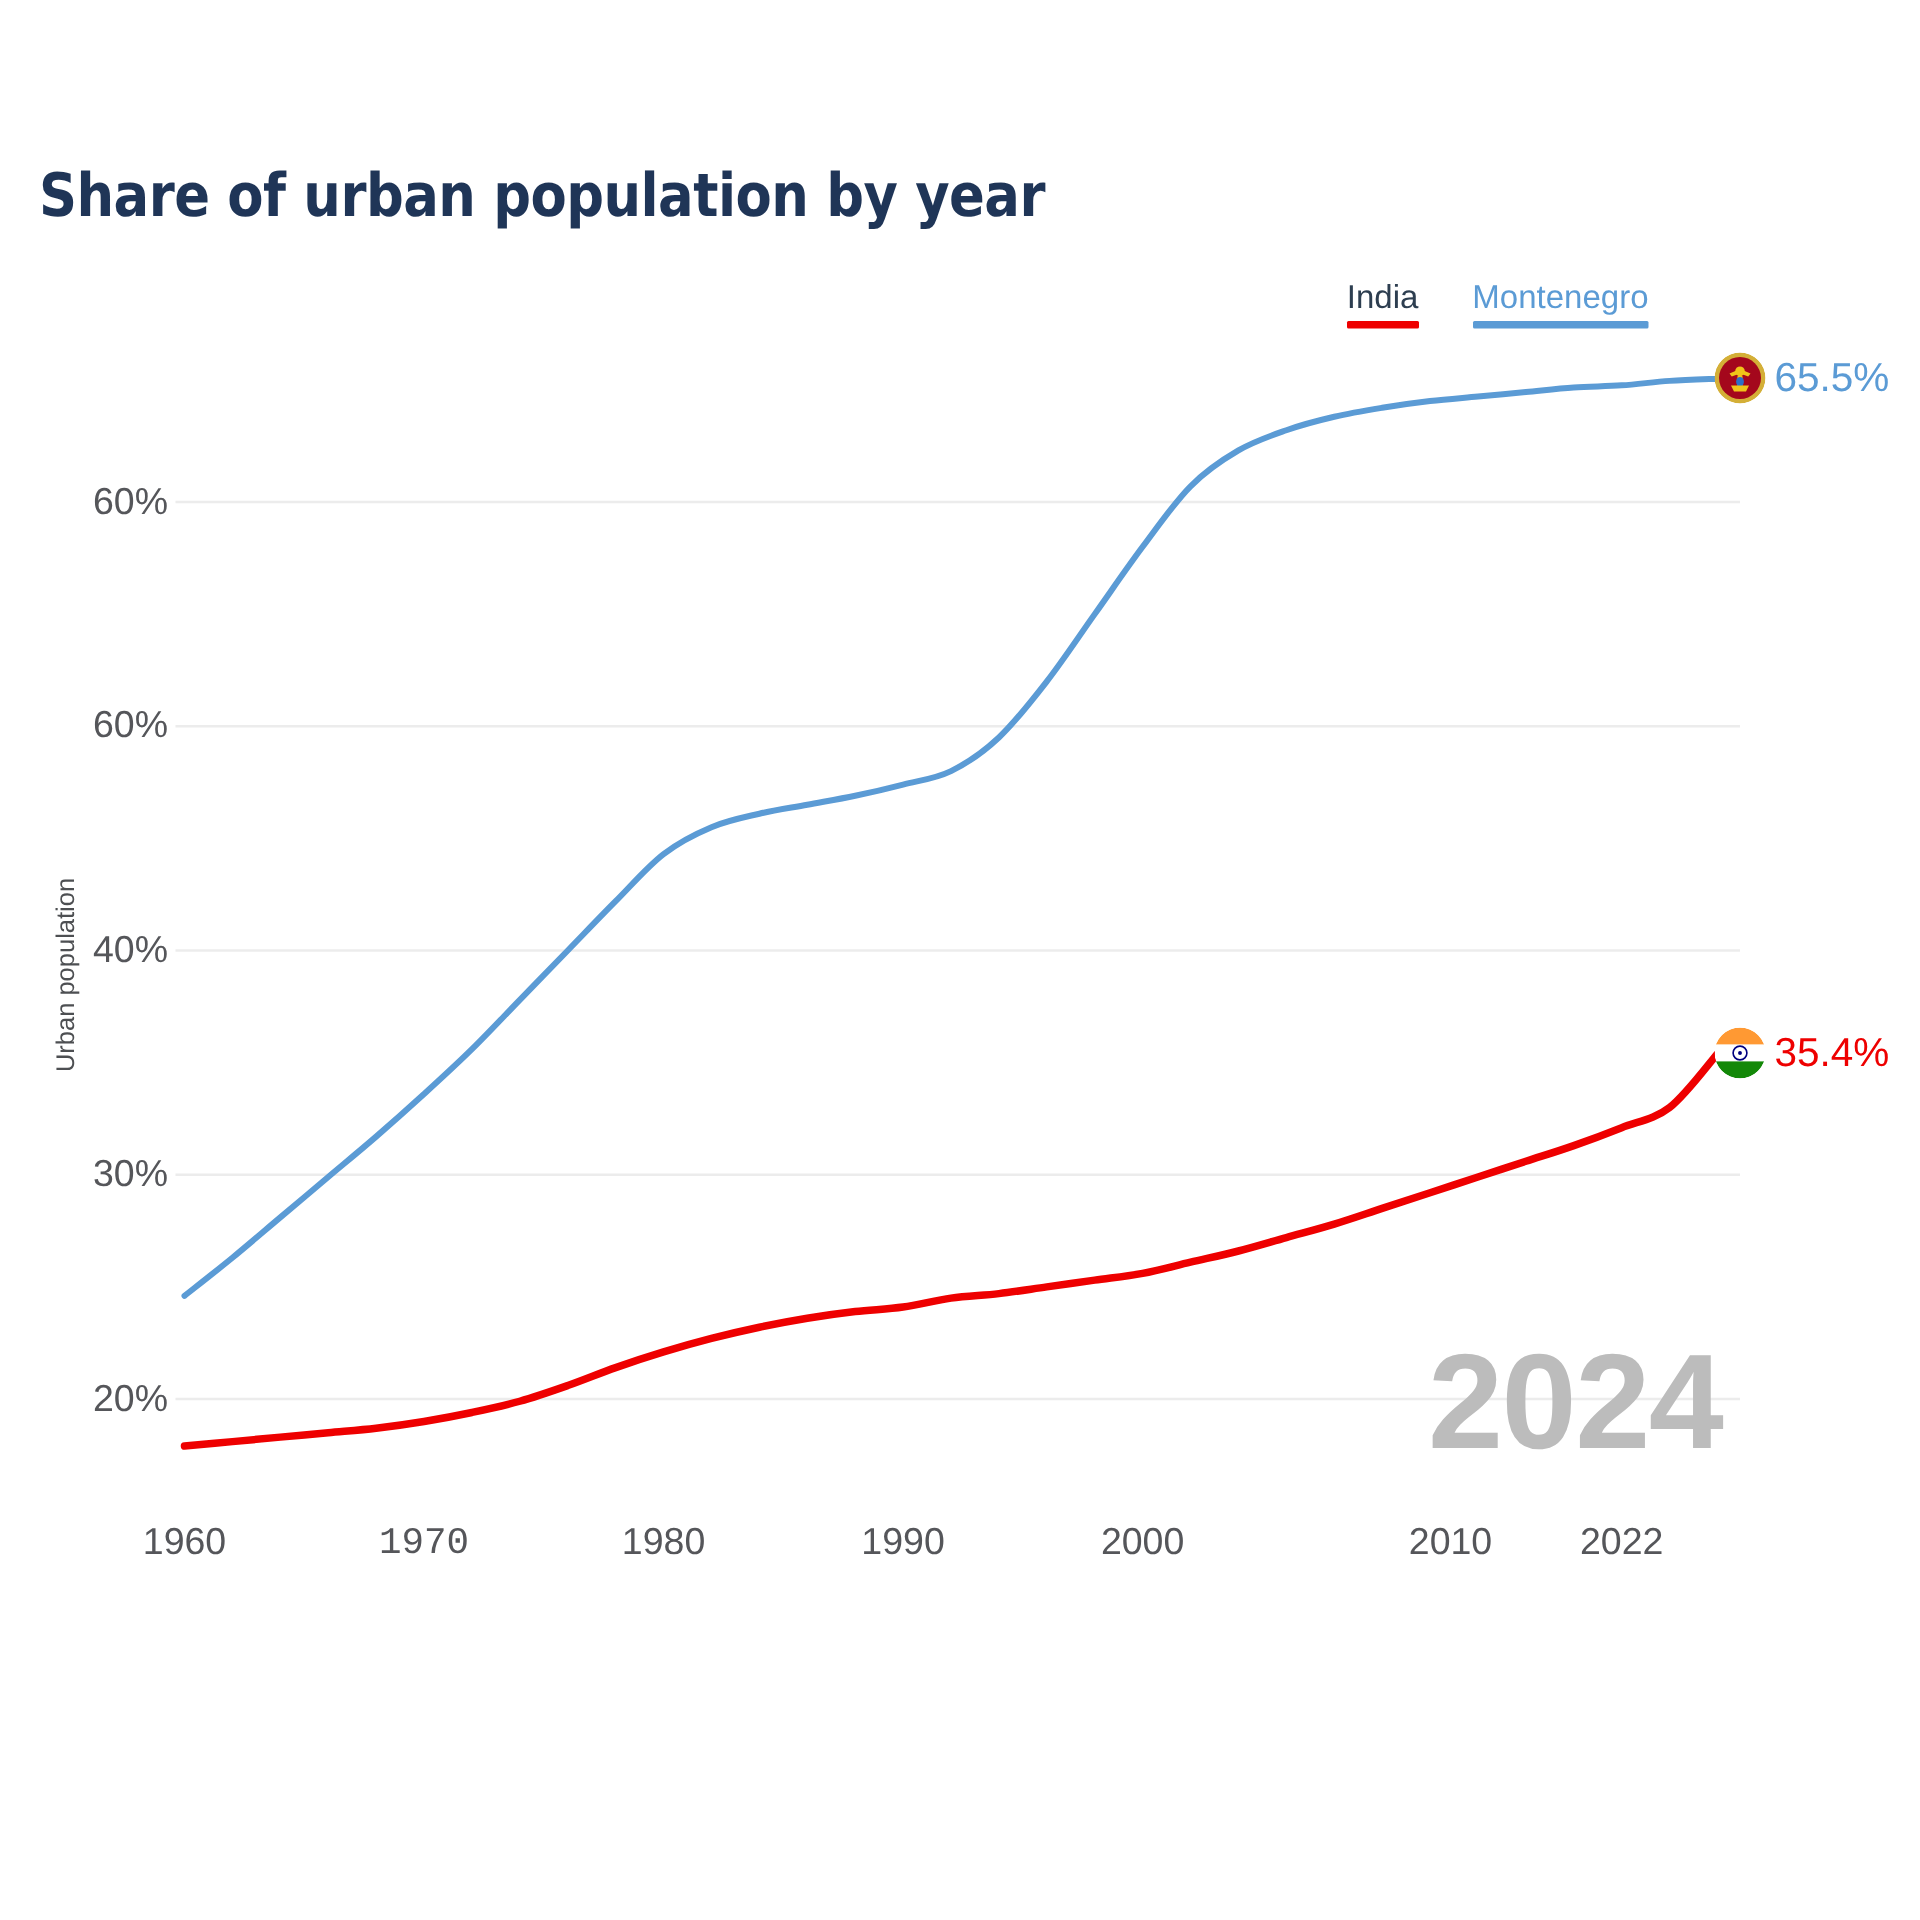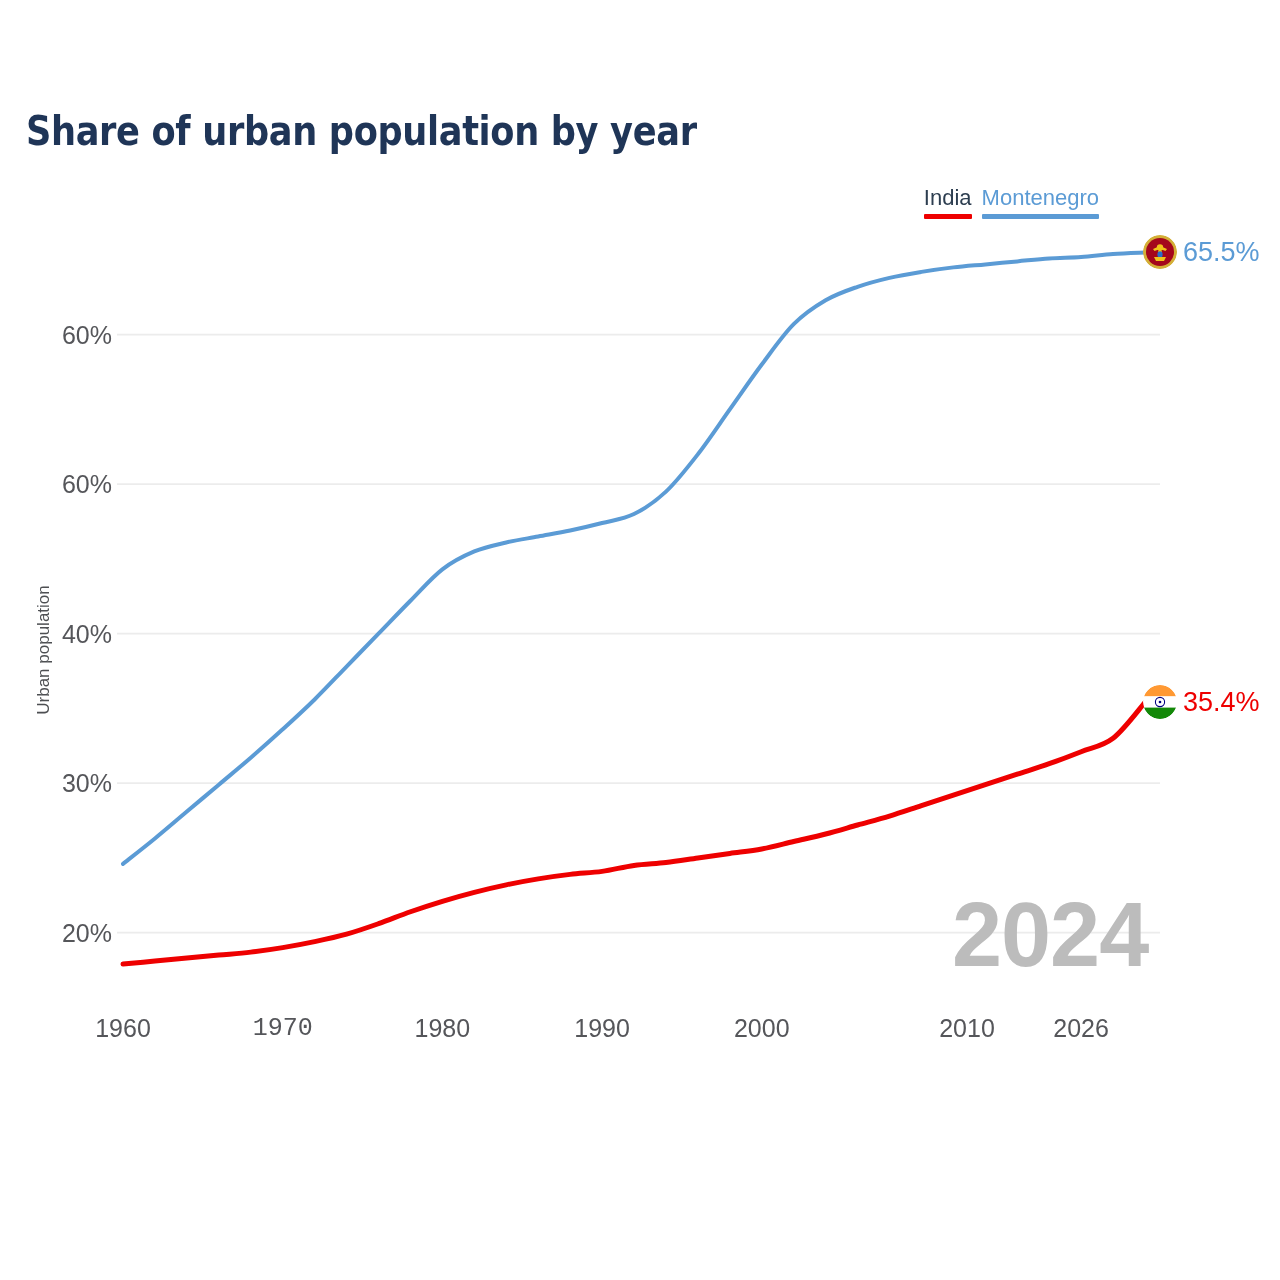--- a/index.html
+++ b/index.html
@@ -38,21 +38,21 @@
   }
 
   
   .legend {
     position: absolute;
     right: 26px;
     top: 186px;
     display: flex;
     flex-direction: row;
     align-items: flex-start;
-    gap: 10px;
+    gap: 36px;
   }
   .legend-item {
     display: flex;
     flex-direction: column;
     align-items: stretch;
     cursor: pointer;
   }
   .legend-label {
     font-size: 22px;
     line-height: 24px;
@@ -206,21 +206,21 @@
         <div class="ytick" style="padding-right: 14px;">60%</div>
       </div>
     </div>
   <div id="xtick-layer">
       <div class="xtick" style="left: 123px;">1960</div>
       <div class="xtick" style="left: 282.688px; font-family: Liberation Mono, monospace;">1970</div>
       <div class="xtick" style="left: 442.375px;">1980</div>
       <div class="xtick" style="left: 602.062px;">1990</div>
       <div class="xtick" style="left: 761.75px;">2000</div>
       <div class="xtick" style="left: 951px; margin-left: 16px;">2010</div>
-      <div class="xtick" style="left: 1081.12px;">2026</div>
+      <div class="xtick" style="left: 1081.12px;">2022</div>
     </div>
 
   <div class="watermark">2024</div>
 
   <div class="flag-marker" id="mne-flag" style="left: 1160px; top: 252.426px;">
     <svg viewBox="0 0 34 34" width="34" height="34">
       <circle cx="17" cy="17" r="17" fill="#d4af37"></circle>
       <circle cx="17" cy="17" r="14" fill="#a4071c"></circle>
       <g fill="#f0c419">
         <ellipse cx="17" cy="12.5" rx="3.2" ry="3.2"></ellipse>

